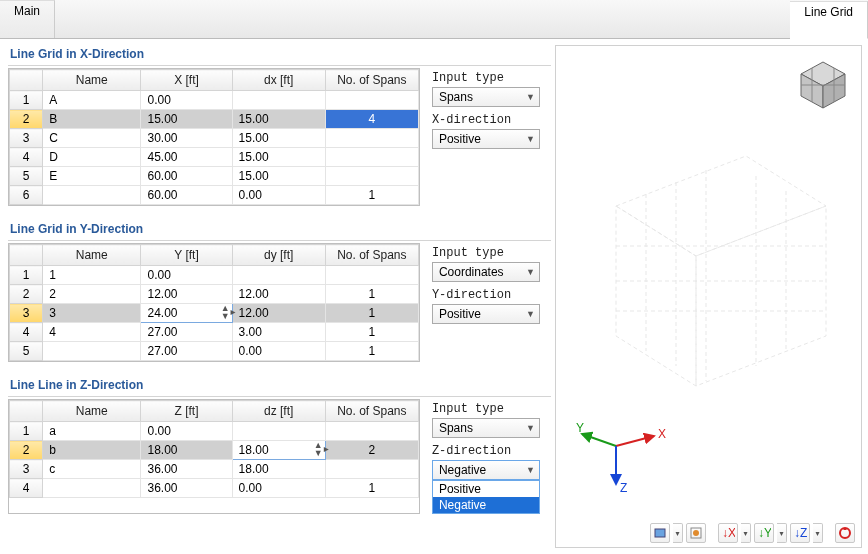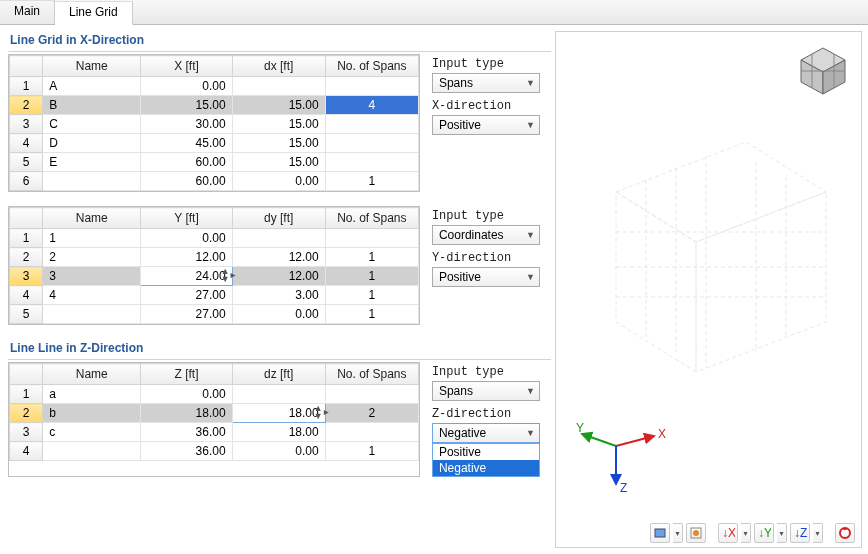--- a/index.html
+++ b/index.html
@@ -1,32 +1,32 @@
 <!DOCTYPE html>
 <html><head>
 <meta charset="utf-8">
 <style>
 * { box-sizing: border-box; font-family: "Segoe UI", Tahoma, sans-serif; font-size: 12px; }
 body { margin: 0; padding: 0; background: #fff; width: 868px; height: 554px; overflow: hidden; }
 .container { display: flex; flex-direction: column; height: 100%; }
-.tabs { display: flex; background: linear-gradient(#f8f8f8,#e8e8e8); border-bottom: 1px solid #bbb; height: 25px; }
+.tabs { display: flex; background: linear-gradient(#f8f8f8,#e8e8e8); border-bottom: 1px solid #bbb; height: 39px; justify-content: space-between; }
 .tab { padding: 3px 14px; border-right: 1px solid #ccc; cursor: pointer; background: linear-gradient(#f6f6f6,#eaeaea); border-top: 1px solid #ddd;}
 .tab.active { background: #fff; border-bottom: 1px solid #fff; position: relative; top:1px; }
 .body { display: flex; flex: 1; }
 .left { width: 555px; padding: 6px 4px 0 8px; overflow: hidden; }
 .right { flex: 1; border-left: 1px solid #ccc; position: relative; background: #fff; margin:6px 6px 6px 0; border:1px solid #d0d0d0;}
 .section { margin-bottom: 14px; }
 .section-title { color: #2a5a9a; font-weight: bold; padding: 2px 0 4px 2px; border-bottom: 1px solid #d4d4d4; margin-bottom:2px;}
 .section-body { display: flex; }
 .grid-wrap { width: 415px; border: 1px solid #bfbfbf; }
 .grid-wrap table { border-collapse: collapse; width: 100%; table-layout:fixed;}
 .grid-wrap th { background: linear-gradient(#fdfdfd,#ececec); border: 1px solid #d4d4d4; padding: 3px 4px; font-weight: normal; text-align: center; color:#222;}
 .grid-wrap td { border: 1px solid #e4e4e4; padding: 2px 6px; height: 17px; background:#fff;}
 .grid-wrap td.rowhead { background: linear-gradient(#fdfdfd,#ececec); text-align: center; border:1px solid #d4d4d4; color:#000;}
-.grid-wrap td.num { text-align: right; }
+.grid-wrap td.num { text-align: left; }
 .grid-wrap td.cen { text-align: center; }
 .grid-wrap td.sel { background:#d0d0d0;}
 .grid-wrap tr.sel-blue td.cen { background:#3874d6; color:#fff; }
 .grid-wrap td.rowhead.hot{ background: linear-gradient(#ffe9a8,#ffd76b); }
 .stepper { position:relative;border-radius:9px; }
 .stepper .arrows { position:absolute; right:2px; top:0; font-size:9px; color:#555; line-height:8px;}
 .stepper .handle { position:absolute; right:-4px; top:2px; color:#555; font-size:10px;}
 .props { width: 120px; margin-left: 12px; }
 .props .lbl { color:#222; margin: 3px 0 2px 0; font-family: Liberation Mono, monospace; }
 .combo { width: 108px; height: 20px; border:1px solid #aaa; background: linear-gradient(#fefefe,#efefef); display:flex; align-items:center; justify-content:space-between; padding: 0 4px 0 6px; margin-bottom:6px; cursor:pointer;text-align:center;}
@@ -128,20 +128,21 @@
       <div class="lbl">X-direction</div>
       <div class="combo">
                 <span>Positive</span>
                 <span class="chev">▼</span>
               </div>
      </div>
     </div>
    </div>
 
    <div class="section">
+    <div class="section-title">Line Grid in Y-Direction</div>
     <div class="section-body">
      <div class="grid-wrap">
       <table>
        <colgroup>
                   <col style="width:32px">
                   <col style="width:95px">
                   <col style="width:88px">
                   <col style="width:90px">
                   <col style="width:90px">
                 </colgroup>

